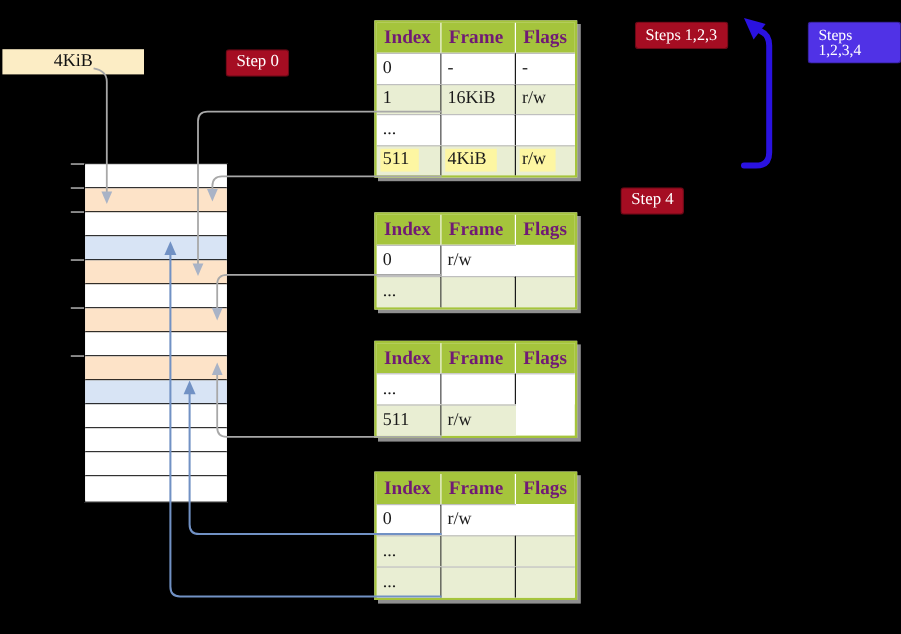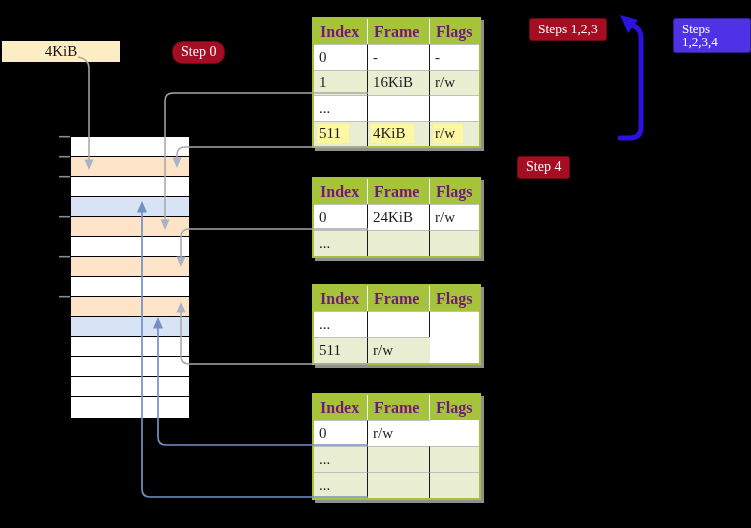--- a/index.html
+++ b/index.html
@@ -17,21 +17,21 @@
     display:flex;align-items:center;justify-content:center;
   }
   .badge{
     color:#fff;font-size:14px;line-height:1;
     padding:3px 8px 4px 8px;border-radius:3px;
     display:inline-flex;align-items:center;justify-content:center;
     border:1px solid rgba(0,0,0,.35);
   }
   .badge.red{background:var(--badge-red);}
   .badge.blue{background:var(--badge-blue);}
-  .b-step0{left:172px;top:41px;border-radius:10px;}
+  .b-step0{left:188px;top:41px;}
   .b-steps123{left:529px;top:18px;font-size:13.5px;}
   .b-steps1234{left:649px;top:18px;font-size:13px;margin-left:24px;}
   .b-step4{left:517px;top:156px;}
 
   
   .memcol{
     left:70px;top:136px;width:120px;height:283px;
     border:1.5px solid #000;box-sizing:border-box;background:#fff;
   }
   .memrow{height:20px;box-sizing:border-box;border-bottom:1.5px solid #000;}
@@ -165,23 +165,20 @@
   <div class="prow phead">
     <div class="hcell">Index</div>
     <div class="hcell">Frame</div>
     <div class="hcell">Flags</div>
   </div>
   <div class="prow">
     <div class="cell" data-shade="white">
         <span class="ct">0</span>
       </div>
     <div class="cell" data-shade="white">
-        <span class="ct">24KiB</span>
-      </div>
-    <div class="cell" data-shade="white">
         <span class="ct">r/w</span>
       </div>
   </div>
   <div class="prow">
     <div class="cell" data-shade="green">
         <span class="ct">...</span>
       </div>
     <div class="cell" data-shade="green">
         <span class="ct"></span>
       </div>

